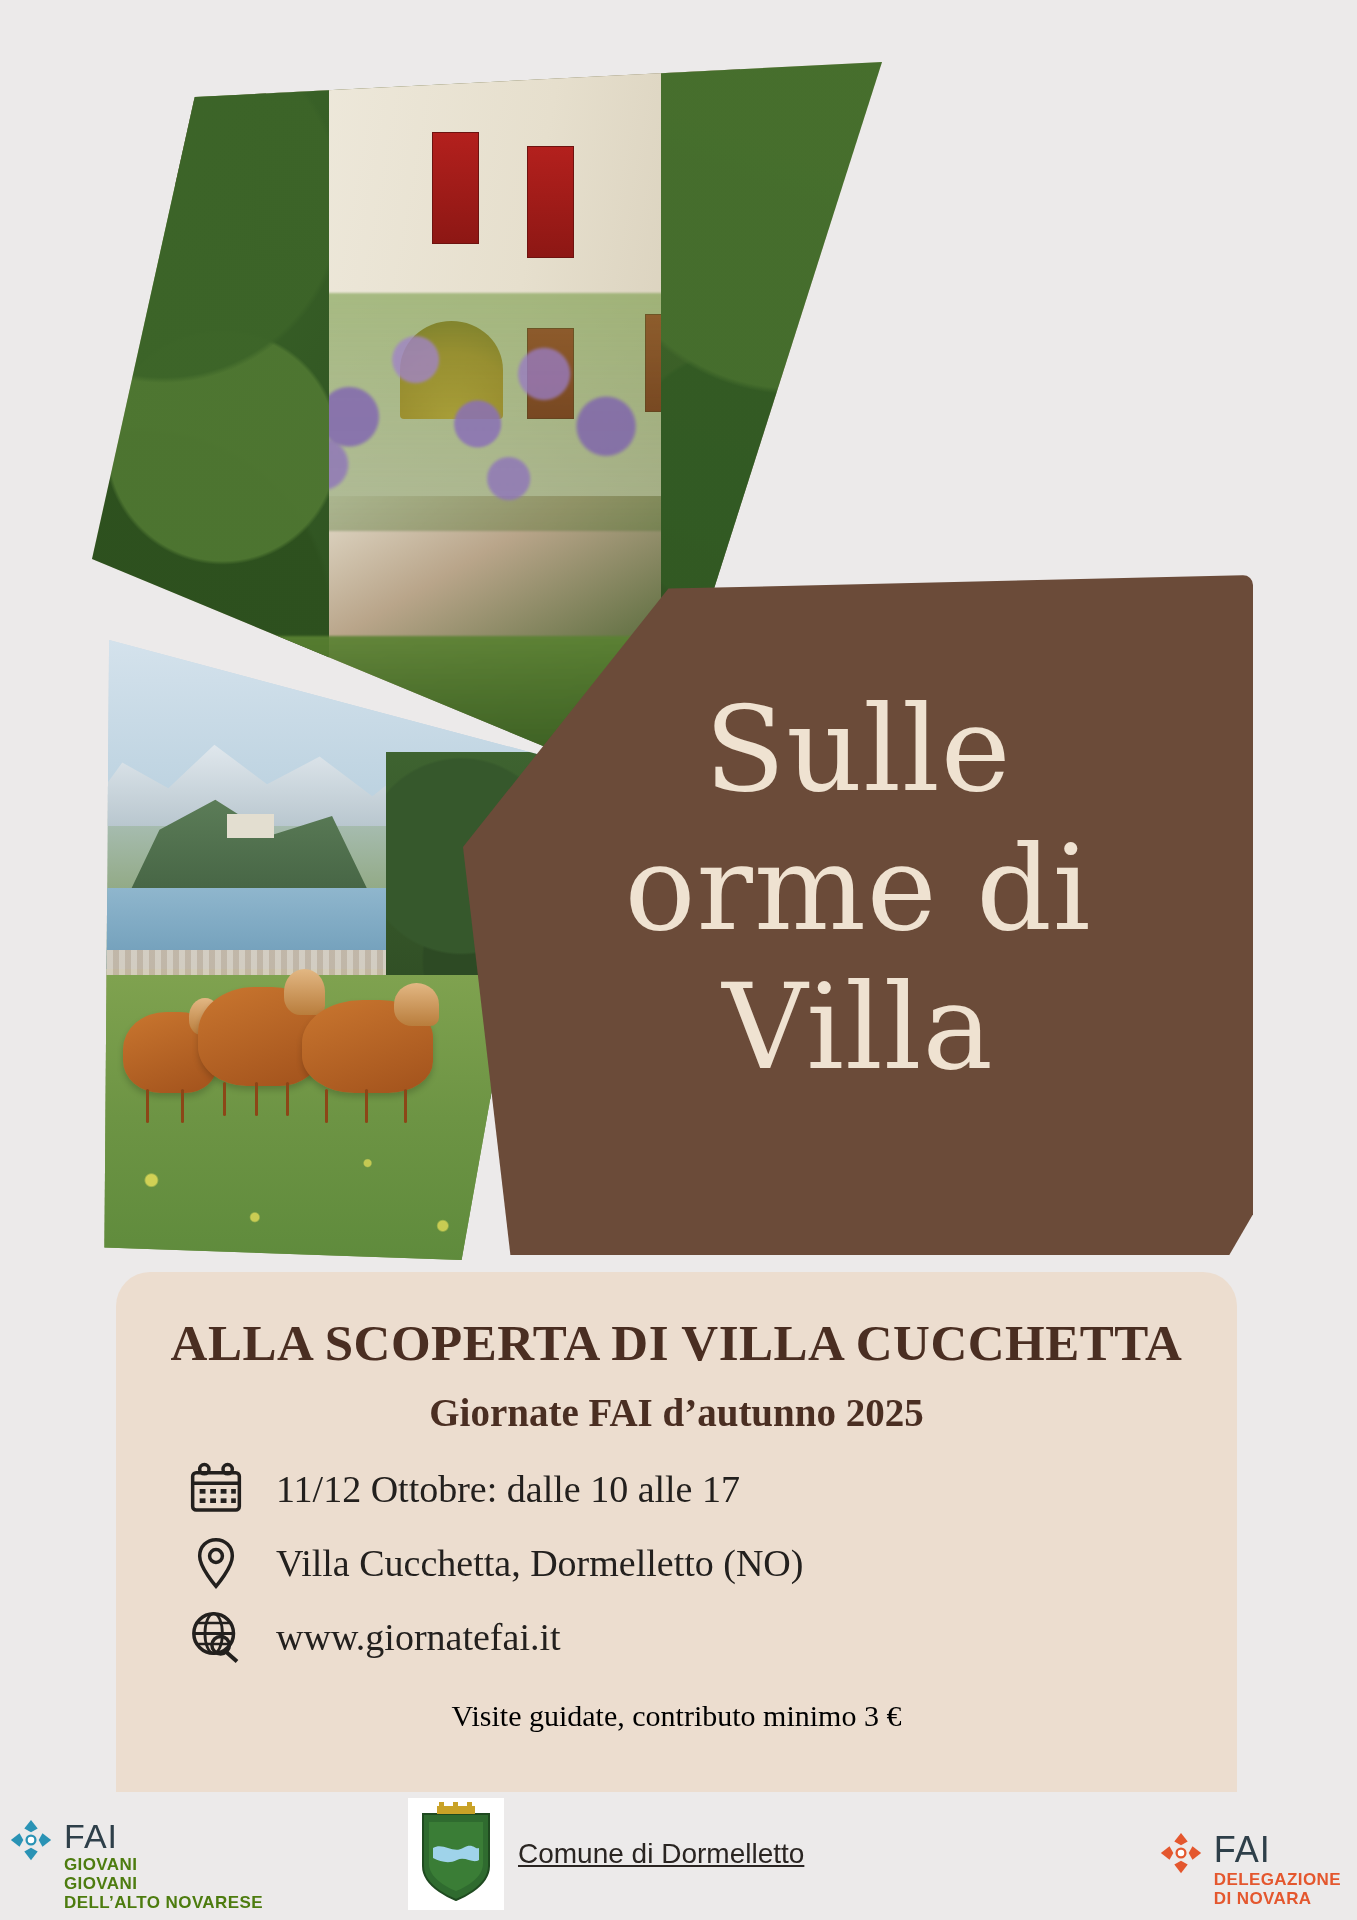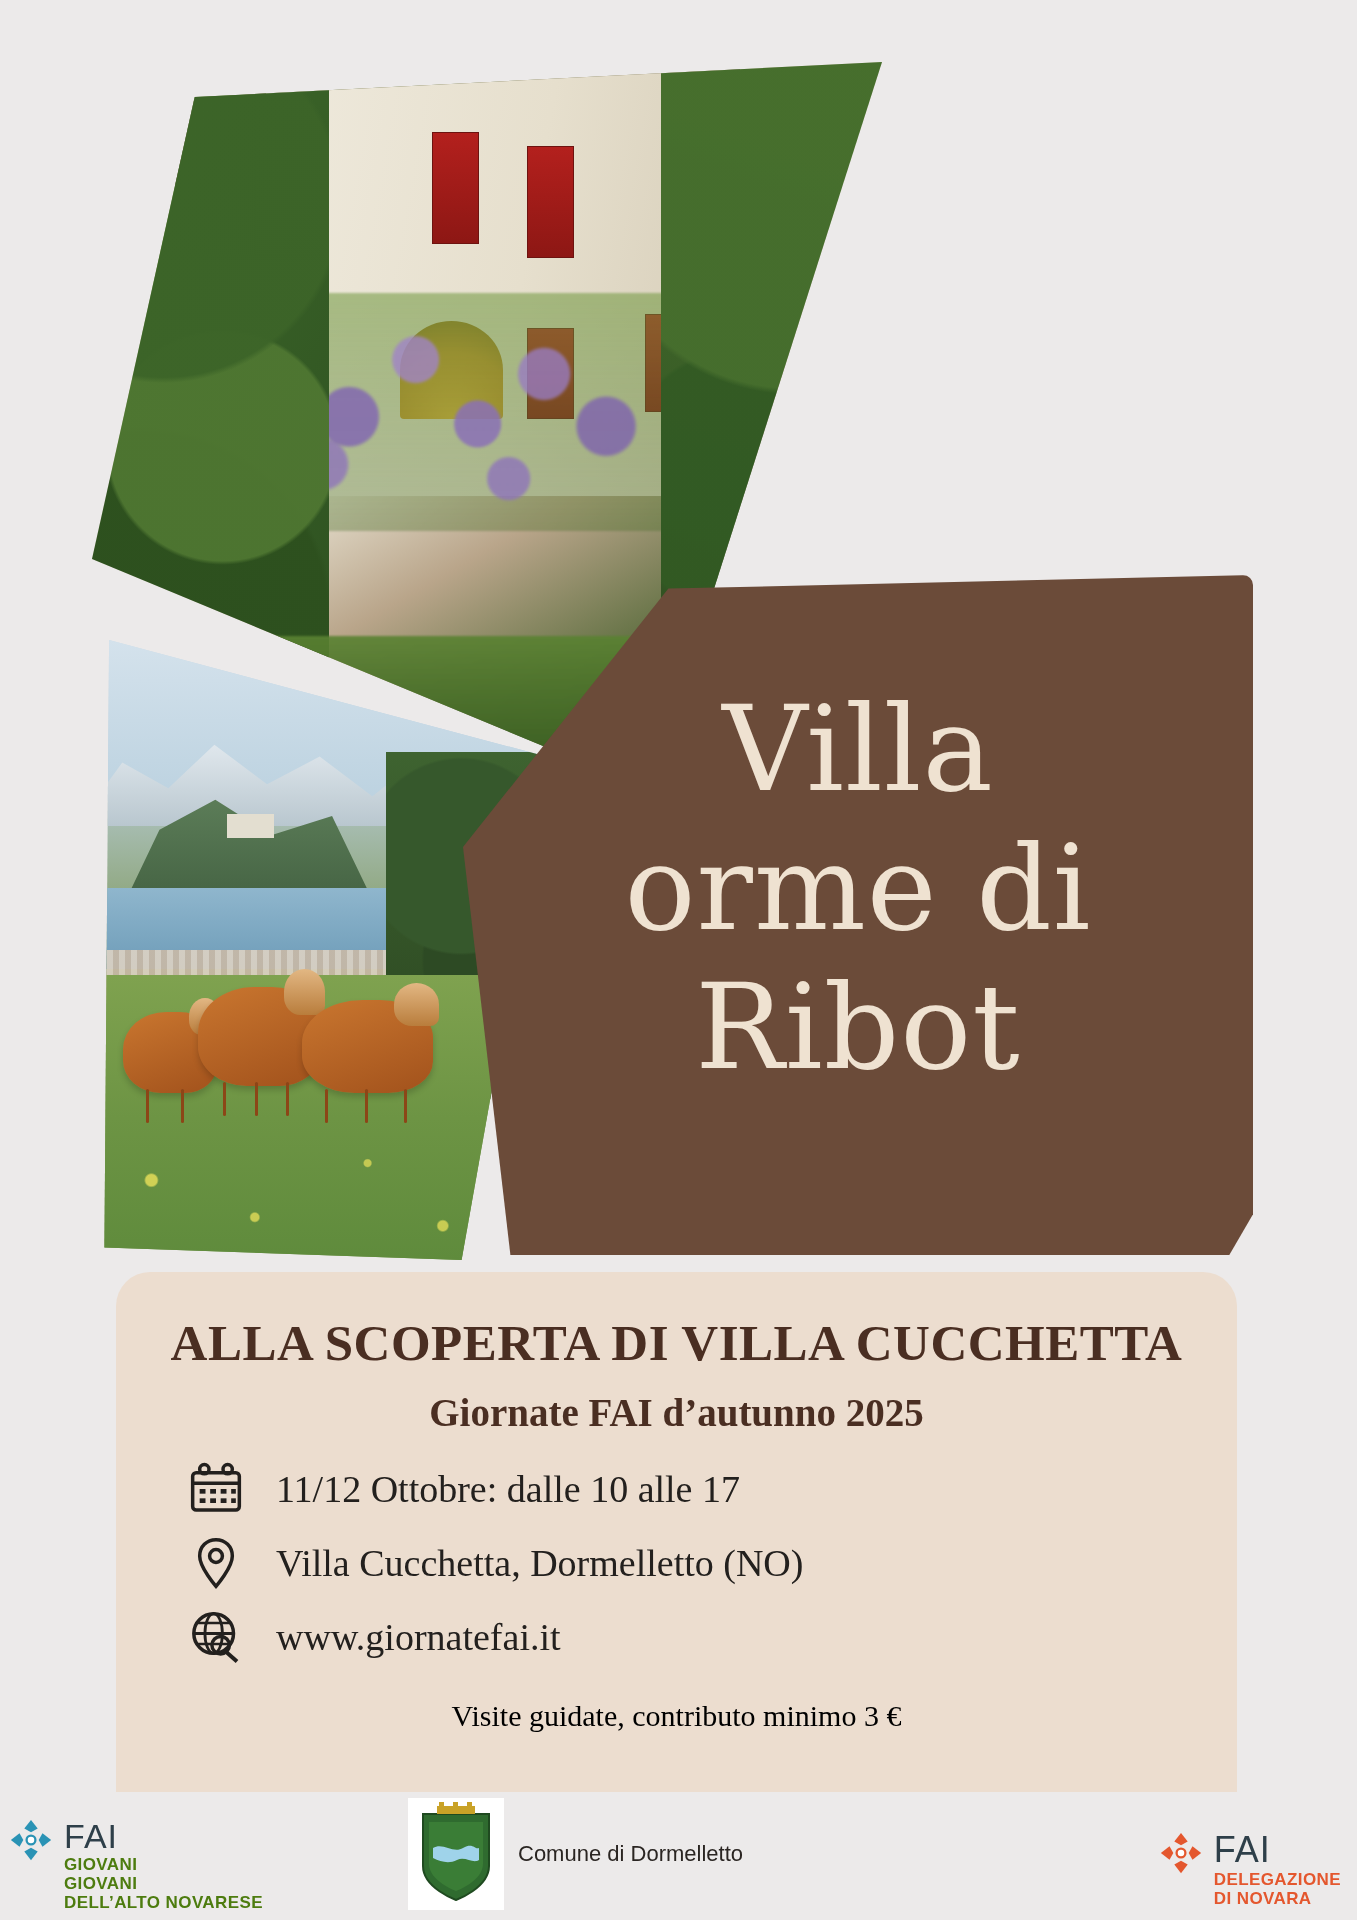--- a/index.html
+++ b/index.html
@@ -246,21 +246,21 @@
   .comune {
     position: absolute; left: 408px; bottom: 10px;
     display: flex; align-items: center; gap: 14px;
   }
   .comune-shield {
     width: 96px; height: 112px; background: #ffffff;
     display: flex; align-items: center; justify-content: center;
   }
   .comune-name {
     font-family: "Liberation Sans", sans-serif;
-    font-size: 22px; color: #2a2522;
+    font-size: 28px; color: #2a2522; text-decoration: underline;
   }
 </style>
 </head>
 <body>
 
 <div class="collage">
 
   <div class="photo-villa">
     <div class="villa-roof"></div>
     <div class="villa-wall"></div>
@@ -302,23 +302,23 @@
     <div class="horse h3">
       <span class="h-leg" style="left:18%"></span>
         <span class="h-leg" style="left:48%"></span>
       <span class="h-leg" style="left:78%"></span>
       <span class="mane"></span>
     </div>
   </div>
 
   <div class="title-panel"></div>
   <div class="title-text">
-    <span class="l1">Villa</span>
+    <span class="l1">Sulle</span>
     <span class="l2">orme di</span>
-    <span class="l3">Ribot</span>
+    <span class="l3">Villa</span>
   </div>
 </div>
 
 <div class="info-card">
   <div class="headline">ALLA SCOPERTA DI VILLA CUCCHETTA</div>
   <div class="subhead">Giornate FAI d’autunno 2025</div>
 
   <div class="info-rows">
 
     <div class="info-row">

